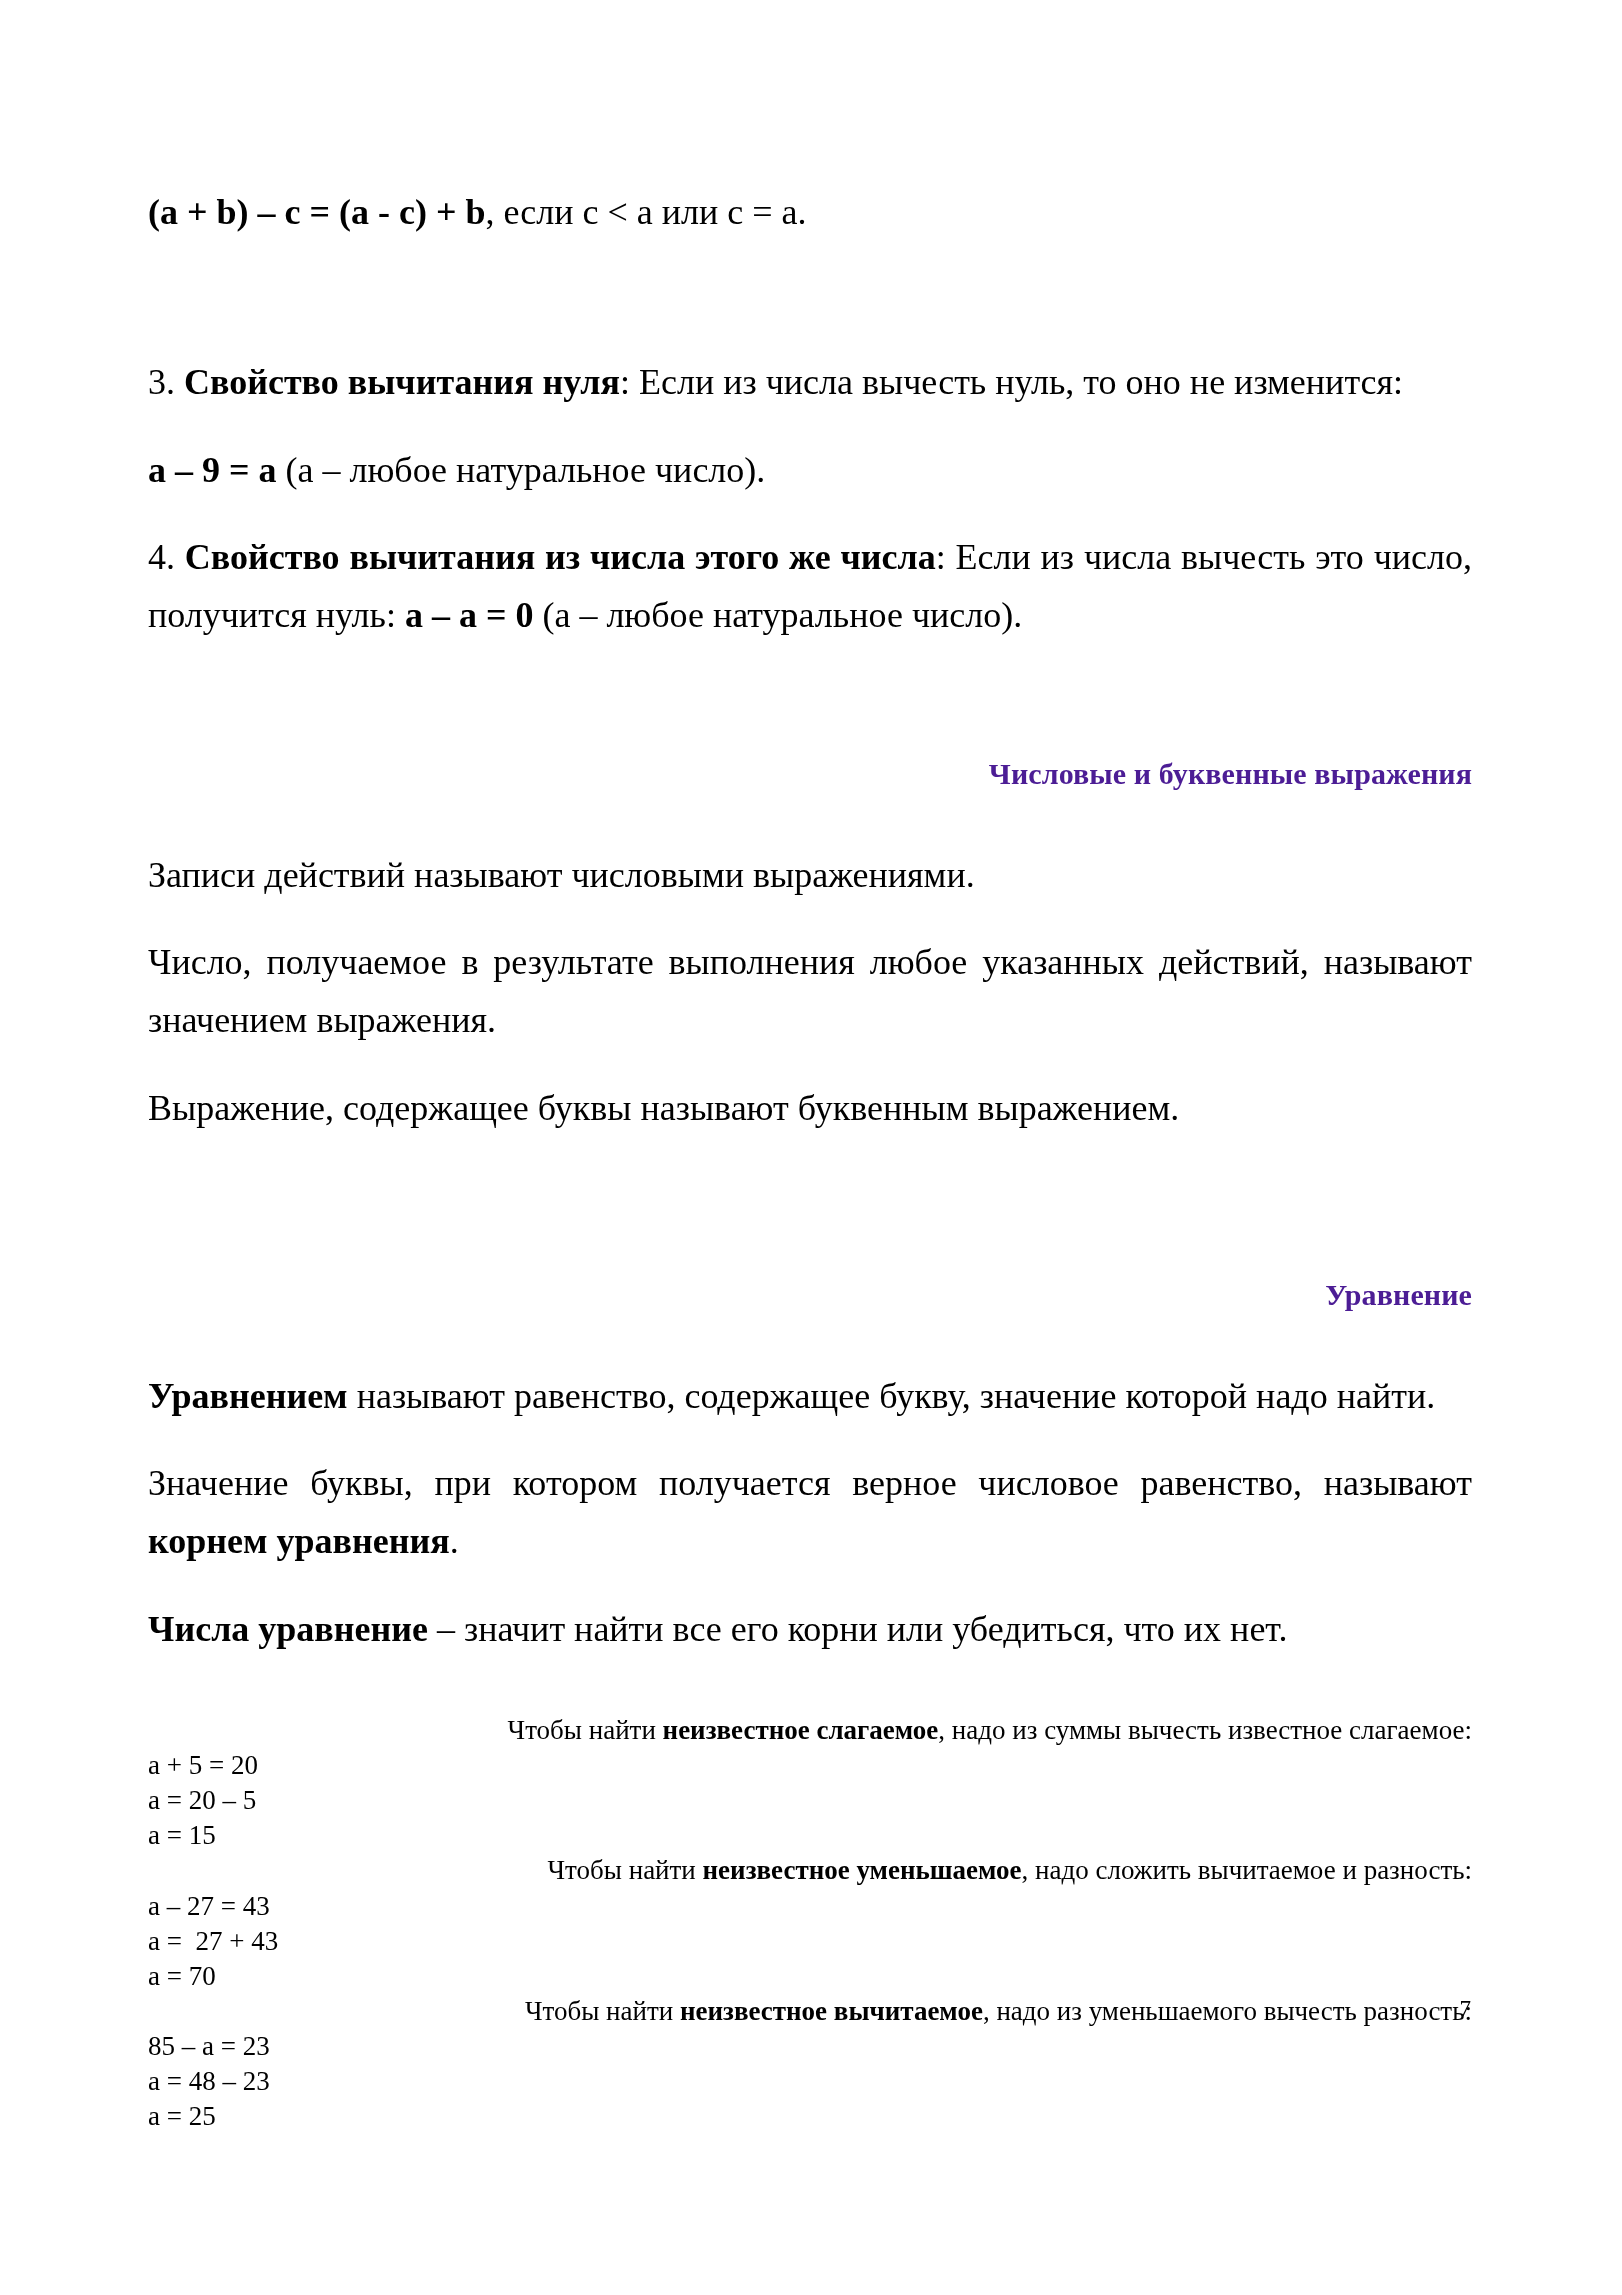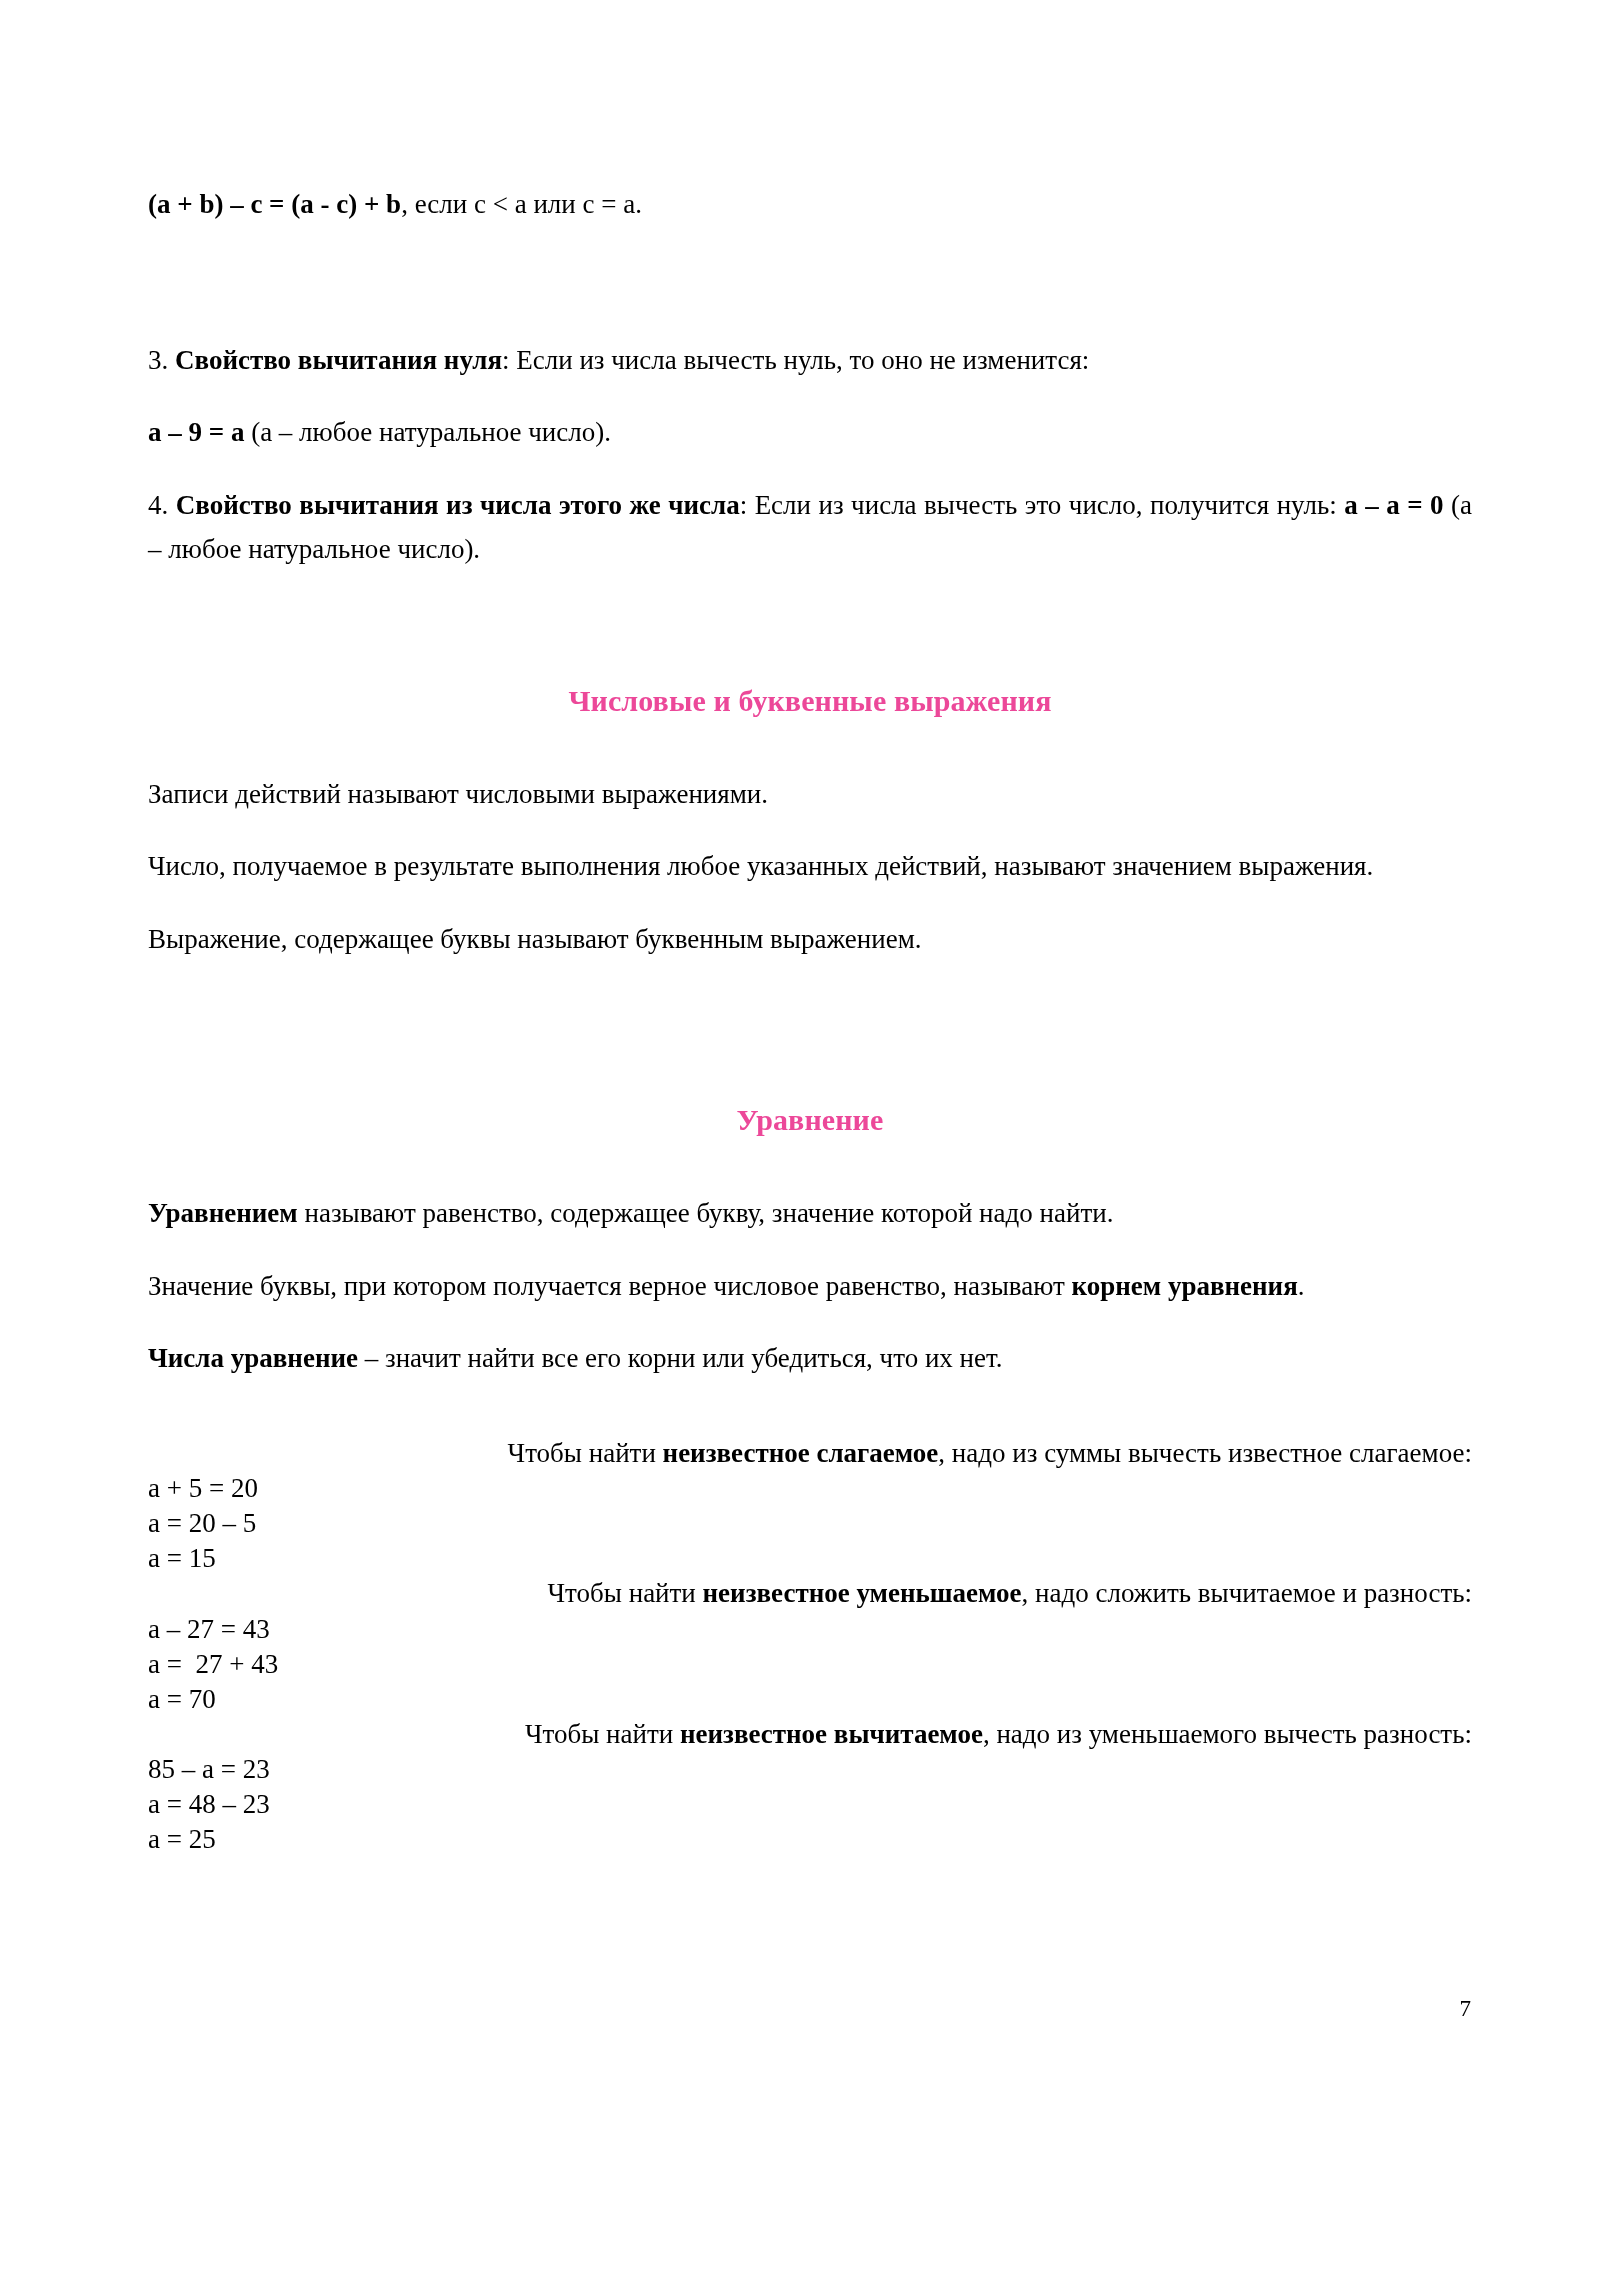--- a/index.html
+++ b/index.html
@@ -20,40 +20,40 @@
   }
   .content {
     position: absolute;
     left: 148px;
     top: 0;
     width: 1324px;   
   }
 
   
   .p {
-    font-size: 27px;
+    font-size: 36px;
     line-height: 1.62;
     text-align: justify;
     text-justify: inter-word;
     margin: 0;
     hyphens: none;
   }
   .p.left { text-align: left; }
 
   b, .b { font-weight: bold; }
   .gap-s   { height: 29px; }
   .gap-m   { height: 55px; }
   .gap-xl  { height: 112px; }
 
   
   .heading {
     font-size: 30px;
     font-weight: bold;
-    text-align: center;
-    color: #ec4899;
+    text-align: right;
+    color: #4c1d95;
     margin: 0;
     letter-spacing: 0.1px;
   }
 
   
   .eqblock {
     font-size: 27px;
     line-height: 1.30;
     text-align: left;
     margin: 0;

